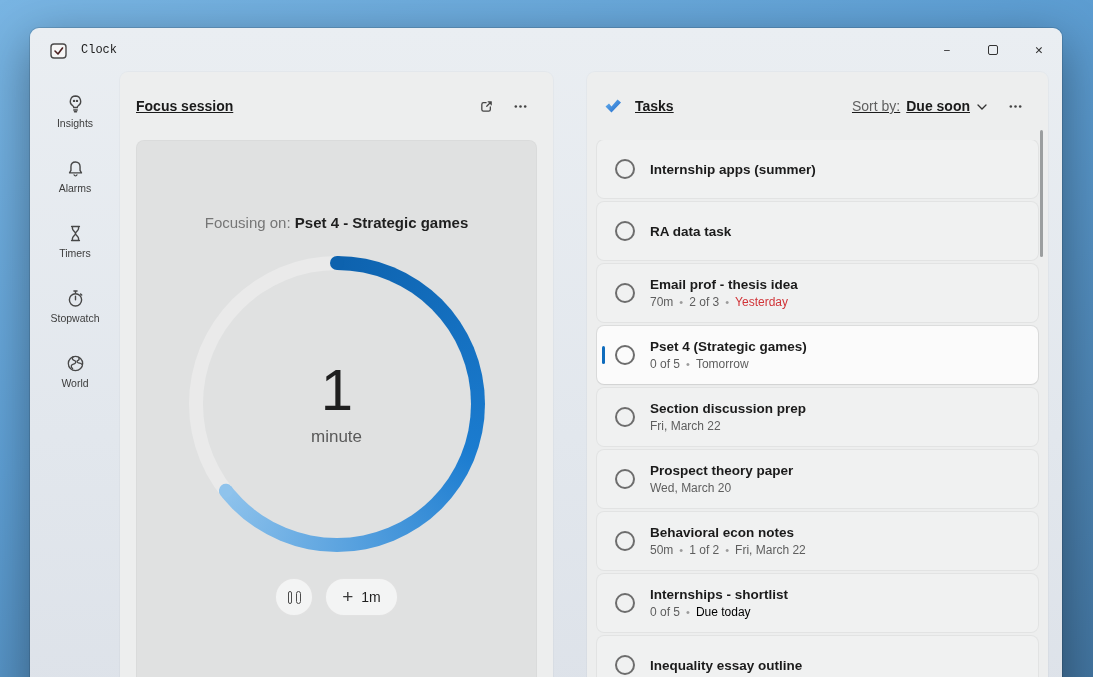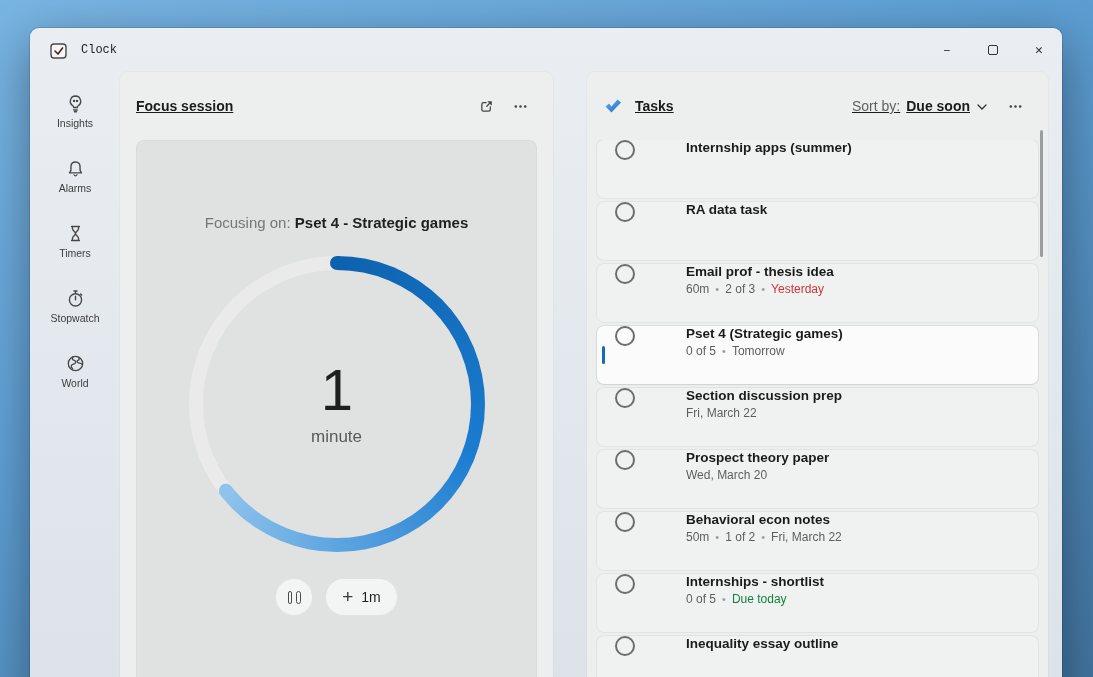--- a/index.html
+++ b/index.html
@@ -85,21 +85,21 @@
   .tasks-title-row { display:flex; align-items:center; gap:12px; }
   .todo-icon { width:20px; height:20px; }
   .sort-control { display:flex; align-items:center; gap:6px; margin-right:10px; }
   .sort-label { font-size:14px; color:#5f5f5f; }
   .sort-value { font-size:14px; font-weight:700; color:#1a1a1a; }
   .chevron svg { width:12px; height:12px; display:block; margin-top:2px; }
 
   .task-list { flex:1; padding:0 10px; overflow:hidden; }
   .task-item { position:relative; height:58px; margin-bottom:4px; border-radius:7px;
     background:#F0F1F1; box-shadow:0 0 0 1px rgba(0,0,0,.045);
-    display:flex; align-items:flex-start; padding:0 14px;gap:36px; }
+    display:flex; align-items:center; padding:0 14px; }
   .task-item.selected { background:#FBFBFB; box-shadow:0 0 0 1px rgba(0,0,0,.07), 0 1px 2px rgba(0,0,0,.05); }
   .task-pill { position:absolute; left:5px; top:50%; transform:translateY(-50%);
     width:3px; height:18px; border-radius:2px; }
   .task-check { width:20px; height:20px; border:2px solid #6d6d6d; border-radius:50%; flex:0 0 auto; margin-left:4px; }
   .task-text { margin-left:15px; display:flex; flex-direction:column; justify-content:center; gap:3px; min-width:0; }
   .task-title { font-size:13.5px; font-weight:600; color:#1b1b1b; white-space:nowrap; }
   .task-meta { font-size:12px; color:#5e5e5e; display:flex; align-items:center; gap:6px; white-space:nowrap; }
   .meta-sep { color:#9b9b9b; font-size:11px; }
 
   .scroll-thumb { position:absolute; right:5px; top:58px; width:3px; height:127px; border-radius:2px; background:#9b9e9f; }
@@ -274,21 +274,21 @@
             <span class="task-check"></span>
             <div class="task-text">
               <span class="task-title">RA data task</span>
             </div>
           </div>
           <div class="task-item">
             <span class="task-check"></span>
             <div class="task-text">
               <span class="task-title">Email prof - thesis idea</span>
               <span class="task-meta">
-                <span>60m</span>
+                <span>70m</span>
                 <span class="meta-sep">•</span>
                 <span>2 of 3</span>
                 <span class="meta-sep">•</span>
                 <span style="color: rgb(209, 52, 56);">Yesterday</span>
               </span>
             </div>
           </div>
           <div class="task-item selected">
             <span class="task-pill" style="background: rgb(15, 108, 189);"></span>
             <span class="task-check"></span>
@@ -332,21 +332,21 @@
               </span>
             </div>
           </div>
           <div class="task-item">
             <span class="task-check"></span>
             <div class="task-text">
               <span class="task-title">Internships - shortlist</span>
               <span class="task-meta">
                 <span>0 of 5</span>
                 <span class="meta-sep">•</span>
-                <span style="color: #15803d;">Due today</span>
+                <span style="color: #000000;">Due today</span>
               </span>
             </div>
           </div>
           <div class="task-item">
             <span class="task-check"></span>
             <div class="task-text">
               <span class="task-title">Inequality essay outline</span>
             </div>
           </div>
         </div>

